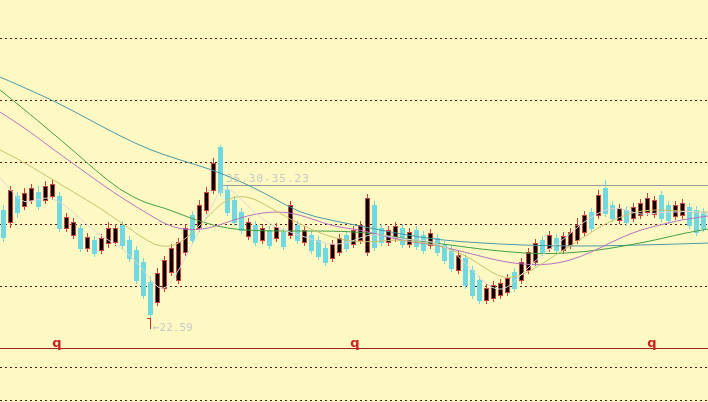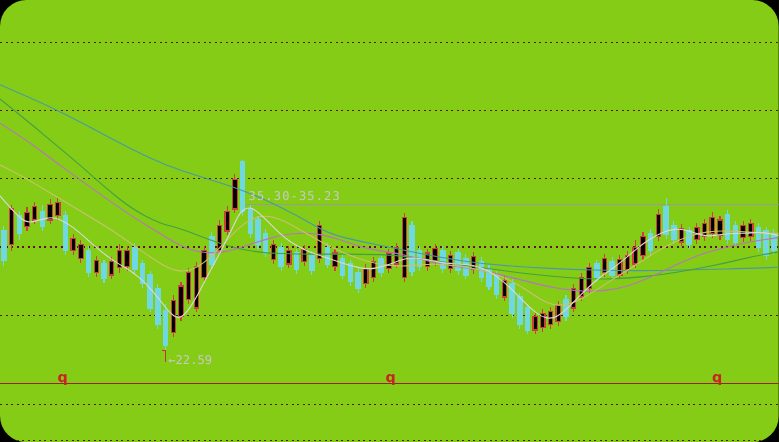--- a/index.html
+++ b/index.html
@@ -1,16 +1,16 @@
 <!DOCTYPE html>
 <html><head>
 <meta charset="utf-8">
 <style>
   html,body{margin:0;padding:0;background:#000;}
-  .stage{position:relative;width:708px;height:402px;background:#84cc16;overflow:hidden;border-radius:24px;}
+  .stage{position:relative;width:708px;height:402px;background:#fef9c3;overflow:hidden;}
   svg{position:absolute;left:0;top:0;display:block;}
   text{font-family:"DejaVu Sans Mono","Liberation Mono",monospace;}
   .qlabel{font-family:"DejaVu Sans","Liberation Sans",sans-serif;font-weight:bold;}
 </style>
 </head>
 <body>
 
 <div class="stage">
   <svg id="chart" width="708" height="402" viewBox="0 0 708 402">
     <g id="g-grid">

